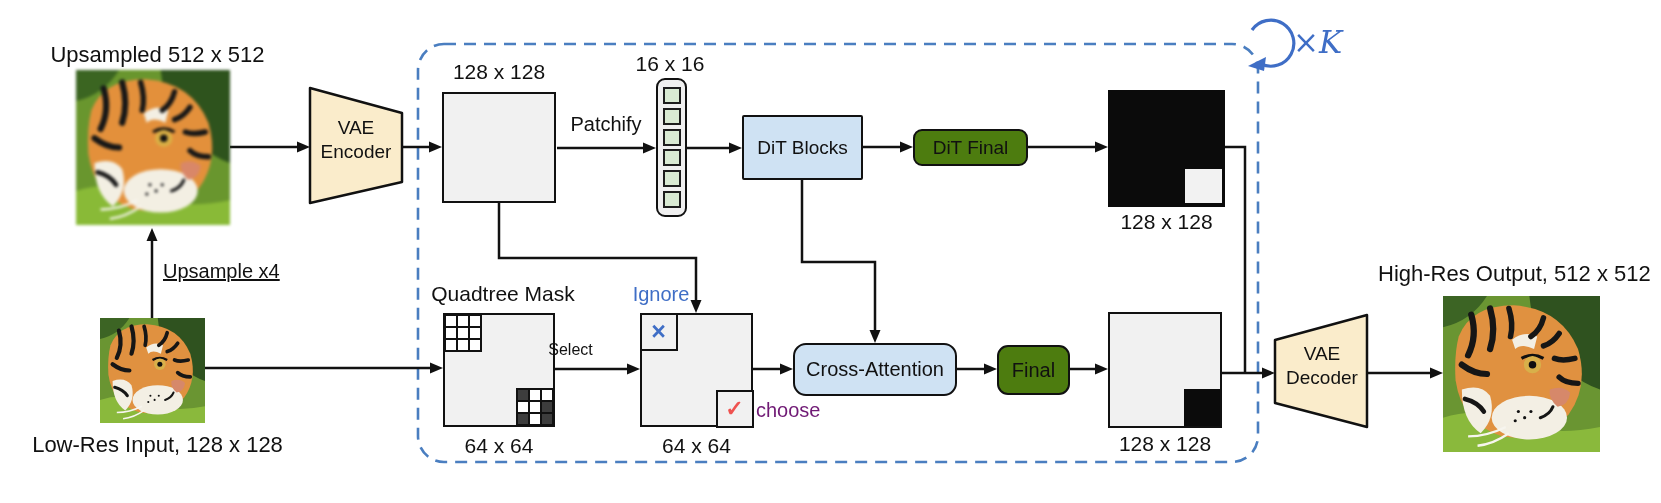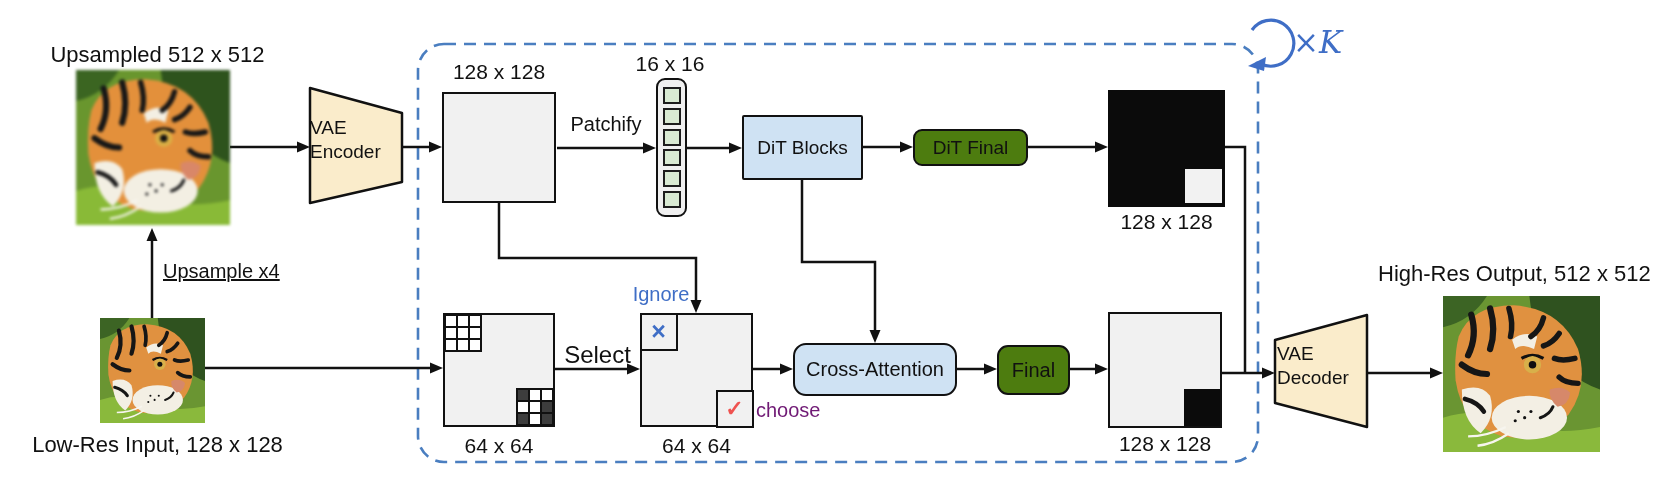--- a/index.html
+++ b/index.html
@@ -29,21 +29,21 @@
     position:absolute;box-sizing:border-box;background:#111;border:2px solid #111;
     display:grid;grid-template-columns:repeat(3,1fr);grid-template-rows:repeat(3,1fr);gap:2px;
     width:38px;height:38px;
   }
   .qcell{width:100%;height:100%;}
   .subsq{
     position:absolute;box-sizing:border-box;border:2.5px solid #111;background:#f1f1f1;
     display:flex;align-items:center;justify-content:center;
   }
   .vae-text{
-    display:flex;flex-direction:column;align-items:flex-start;justify-content:center;
+    display:flex;flex-direction:column;align-items:center;justify-content:center;
     font-size:19px;line-height:1.25;z-index:3;
   }
   .tiger-slot{position:absolute;z-index:2;overflow:hidden;}
   .tiger-slot svg{display:block;width:100%;height:100%;}
   .blur-strong{filter:blur(1.4px) saturate(1.05);}
   .blur-soft{filter:blur(0.7px);}
   .loopk{
     font-family:"DejaVu Serif", serif;font-style:italic;font-size:31px;color:#3f6ec6;z-index:3;
   }
 </style>
@@ -197,20 +197,21 @@
   </div>
   <div class="abs roundbox green" style="left:913px;top:129px;width:115px;height:37px;border-radius:9px;font-size:19px;">
     <span>DiT Final</span>
   </div>
 
   <div class="abs blackbox" style="left:1108px;top:90px;width:117px;height:117px;">
     <div style="position:absolute;right:3px;bottom:4px;width:37px;height:34px;background:#f2f2f2;"></div>
   </div>
   <div class="abs lbl ctr" style="left:1108px;top:210px;width:117px;font-size:21px;">128 x 128</div>
 
+  <div class="abs lbl ctr" style="left:423px;top:282px;width:160px;font-size:21px;">Quadtree Mask</div>
   <div class="abs sq" style="left:443px;top:313px;width:112px;height:114px;">
     <div class="qgrid" style="left:-1px;top:-1px;">
         <div class="qcell" style="background: rgb(255, 255, 255);"></div>
         <div class="qcell" style="background: rgb(255, 255, 255);"></div>
         <div class="qcell" style="background: rgb(255, 255, 255);"></div>
         <div class="qcell" style="background: rgb(255, 255, 255);"></div>
         <div class="qcell" style="background: rgb(255, 255, 255);"></div>
         <div class="qcell" style="background: rgb(255, 255, 255);"></div>
         <div class="qcell" style="background: rgb(255, 255, 255);"></div>
         <div class="qcell" style="background: rgb(255, 255, 255);"></div>
@@ -223,21 +224,21 @@
         <div class="qcell" style="background: rgb(255, 255, 255);"></div>
         <div class="qcell" style="background: rgb(255, 255, 255);"></div>
         <div class="qcell" style="background: rgb(61, 61, 61);"></div>
         <div class="qcell" style="background: rgb(61, 61, 61);"></div>
         <div class="qcell" style="background: rgb(255, 255, 255);"></div>
         <div class="qcell" style="background: rgb(61, 61, 61);"></div>
       </div>
   </div>
   <div class="abs lbl ctr" style="left:443px;top:434px;width:112px;font-size:21px;">64 x 64</div>
 
-  <div class="abs lbl ctr" style="left:560px;top:341px;width:75px;font-size:24px;">Select</div>
+  <div class="abs lbl ctr" style="left:533px;top:341px;width:75px;font-size:16px;">Select</div>
 
   <div class="abs lbl ctr" style="left:626px;top:283px;width:70px;font-size:20px;color:#3f6ec6;">Ignore</div>
   <div class="abs sq" style="left:640px;top:313px;width:113px;height:114px;">
     <div class="subsq" style="left:-2.5px;top:-2.5px;width:38px;height:38px;">
       <span style="font-size:25px;font-weight:700;color:#3f6ec6;line-height:1;">×</span>
     </div>
     <div class="subsq" style="right:-2.5px;bottom:-2.5px;width:38px;height:38px;">
       <span style="font-size:22px;font-weight:700;color:#ef5350;line-height:1;">✓</span>
     </div>
   </div>

